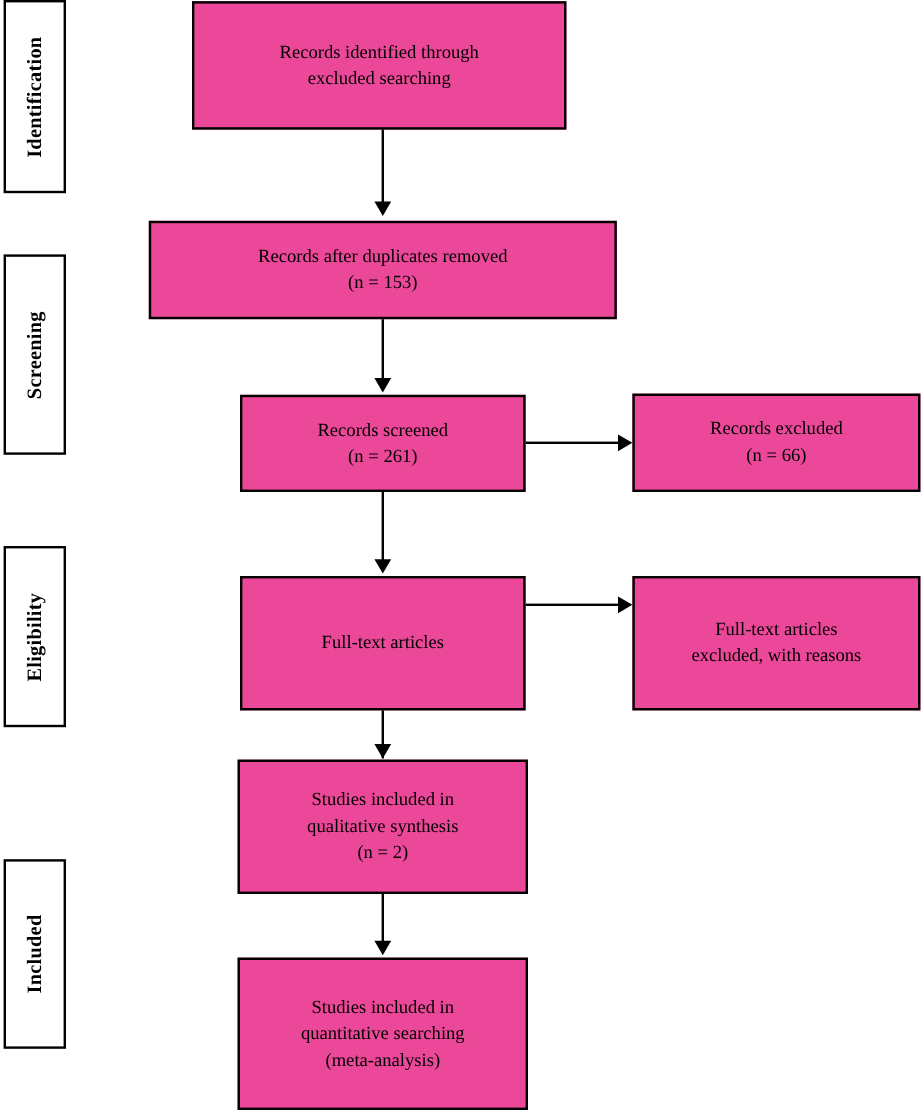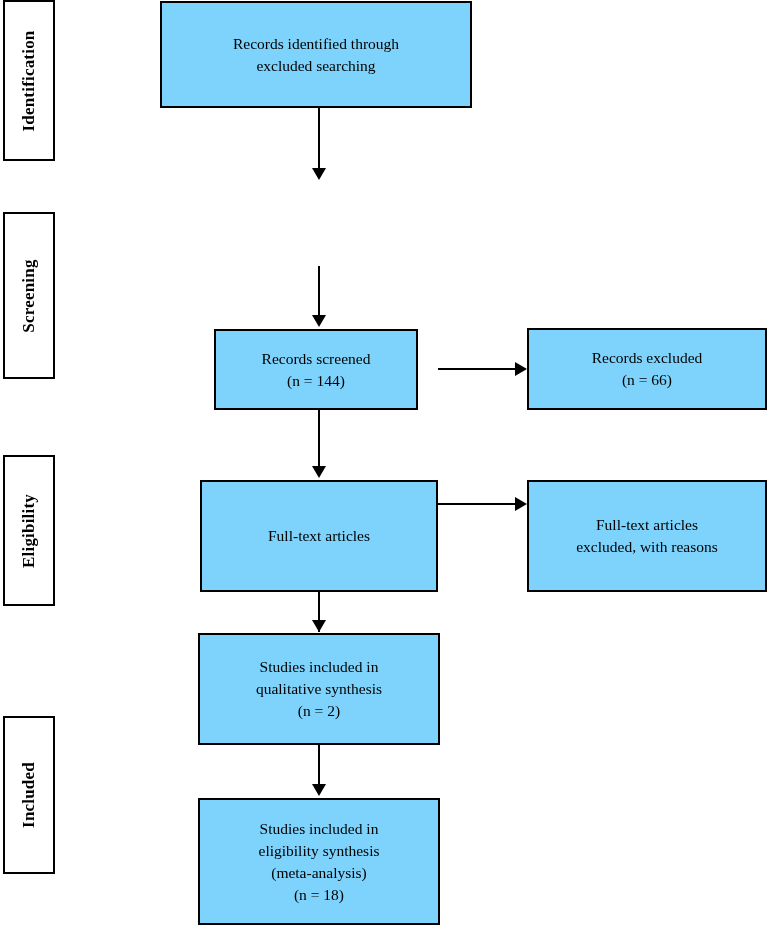--- a/index.html
+++ b/index.html
@@ -33,21 +33,21 @@
     transform-origin: center center;
     white-space: nowrap;
     font-size: 17px;
     font-weight: bold;
     letter-spacing: 0.2px;
     font-family: "Liberation Serif", "DejaVu Serif", serif;
   }
   .node {
     position: absolute;
     border: 2px solid #000000;
-    background: #7dd3fc;
+    background: #ec4899;
     box-sizing: border-box;
     display: flex;
     align-items: center;
     justify-content: center;
     text-align: center;
   }
   .node-text {
     font-size: 15.5px;
     line-height: 1.42;
     font-weight: normal;
@@ -111,28 +111,34 @@
   <div class="node" style="left:160px; top:1px; width:312px; height:107px;">
     <div class="node-text">
       <span class="ln">Records identified through</span>
       <span class="ln">excluded searching</span>
     </div>
   </div>
 
   <div class="arrow-v" style="left:318px; top:108px; height:62px;"></div>
   <div class="head-down" style="left:312px; top:168px;"></div>
 
+  <div class="node" style="left:124px; top:184px; width:390px; height:82px;">
+    <div class="node-text">
+      <span class="ln">Records after duplicates removed</span>
+      <span class="ln">(n = 153)</span>
+    </div>
+  </div>
 
   <div class="arrow-v" style="left:318px; top:266px; height:52px;"></div>
   <div class="head-down" style="left:312px; top:315px;"></div>
 
-  <div class="node" style="left:214px; top:329px; width:204px; height:81px;">
+  <div class="node" style="left:200px; top:329px; width:238px; height:81px;">
     <div class="node-text">
       <span class="ln">Records screened</span>
-      <span class="ln">(n = 144)</span>
+      <span class="ln">(n = 261)</span>
     </div>
   </div>
 
   <div class="arrow-h" style="left:438px; top:368px; width:81px;"></div>
   <div class="head-right" style="left:515px; top:362px;"></div>
 
   <div class="node" style="left:527px; top:328px; width:240px; height:82px;justify-content:center;">
     <div class="node-text">
       <span class="ln">Records excluded</span>
       <span class="ln">(n = 66)</span>
@@ -168,19 +174,18 @@
       <span class="ln">(n = 2)</span>
     </div>
   </div>
 
   <div class="arrow-v" style="left:318px; top:745px; height:42px;"></div>
   <div class="head-down" style="left:312px; top:784px;"></div>
 
   <div class="node" style="left:198px; top:798px; width:242px; height:127px;">
     <div class="node-text">
       <span class="ln">Studies included in</span>
-      <span class="ln">eligibility synthesis</span>
+      <span class="ln">quantitative searching</span>
       <span class="ln">(meta-analysis)</span>
-      <span class="ln">(n = 18)</span>
     </div>
   </div>
 
 </div>
 
 </body></html>

